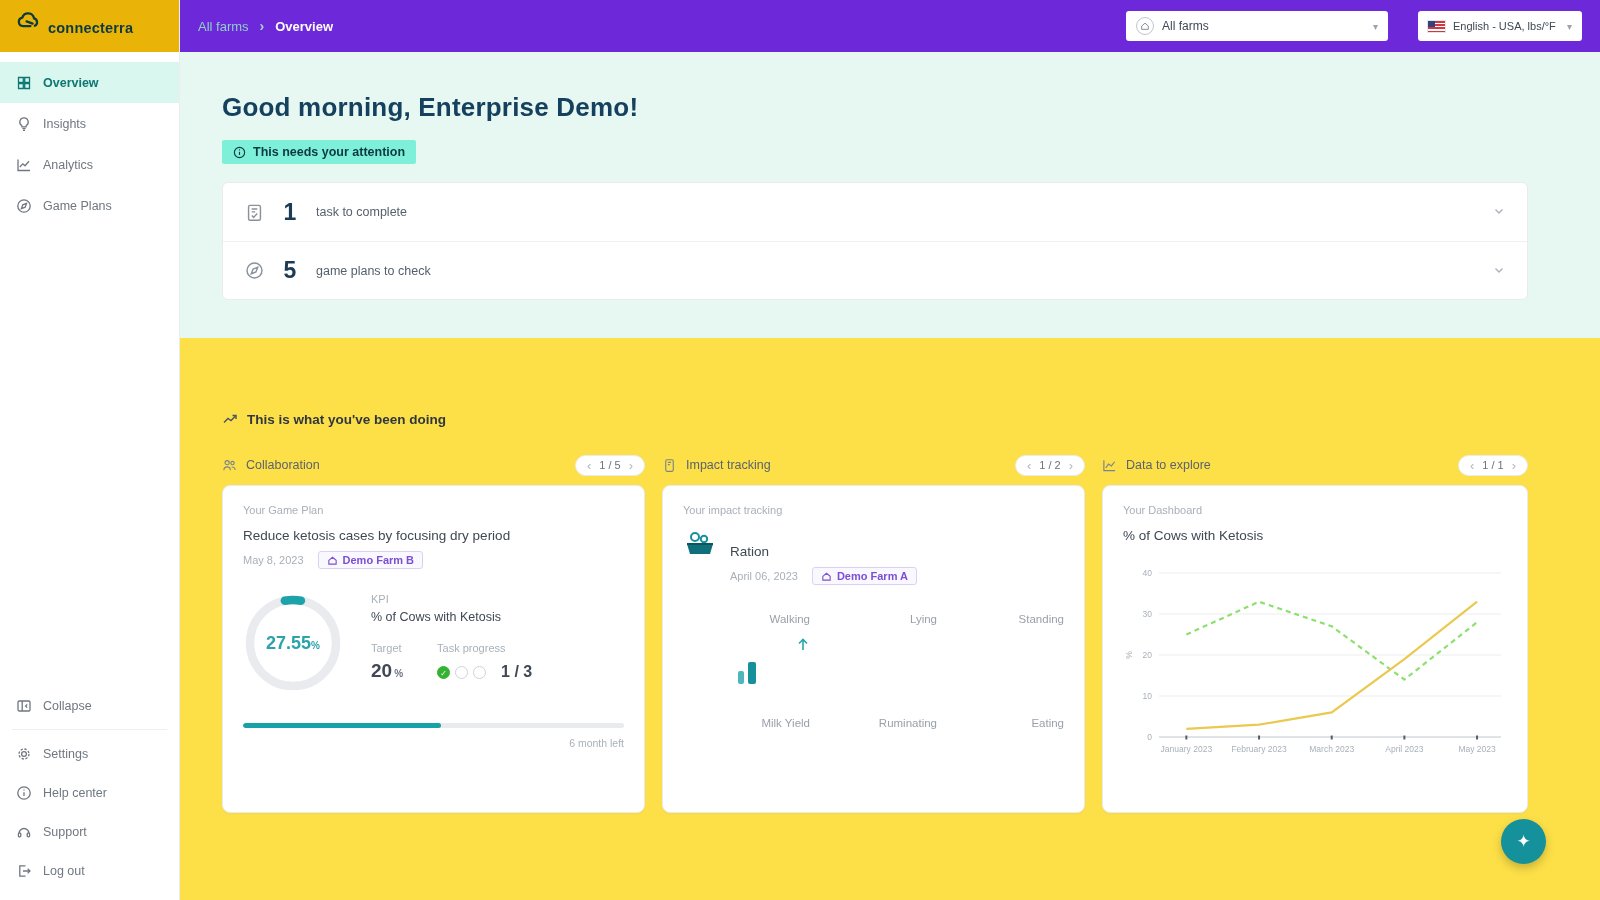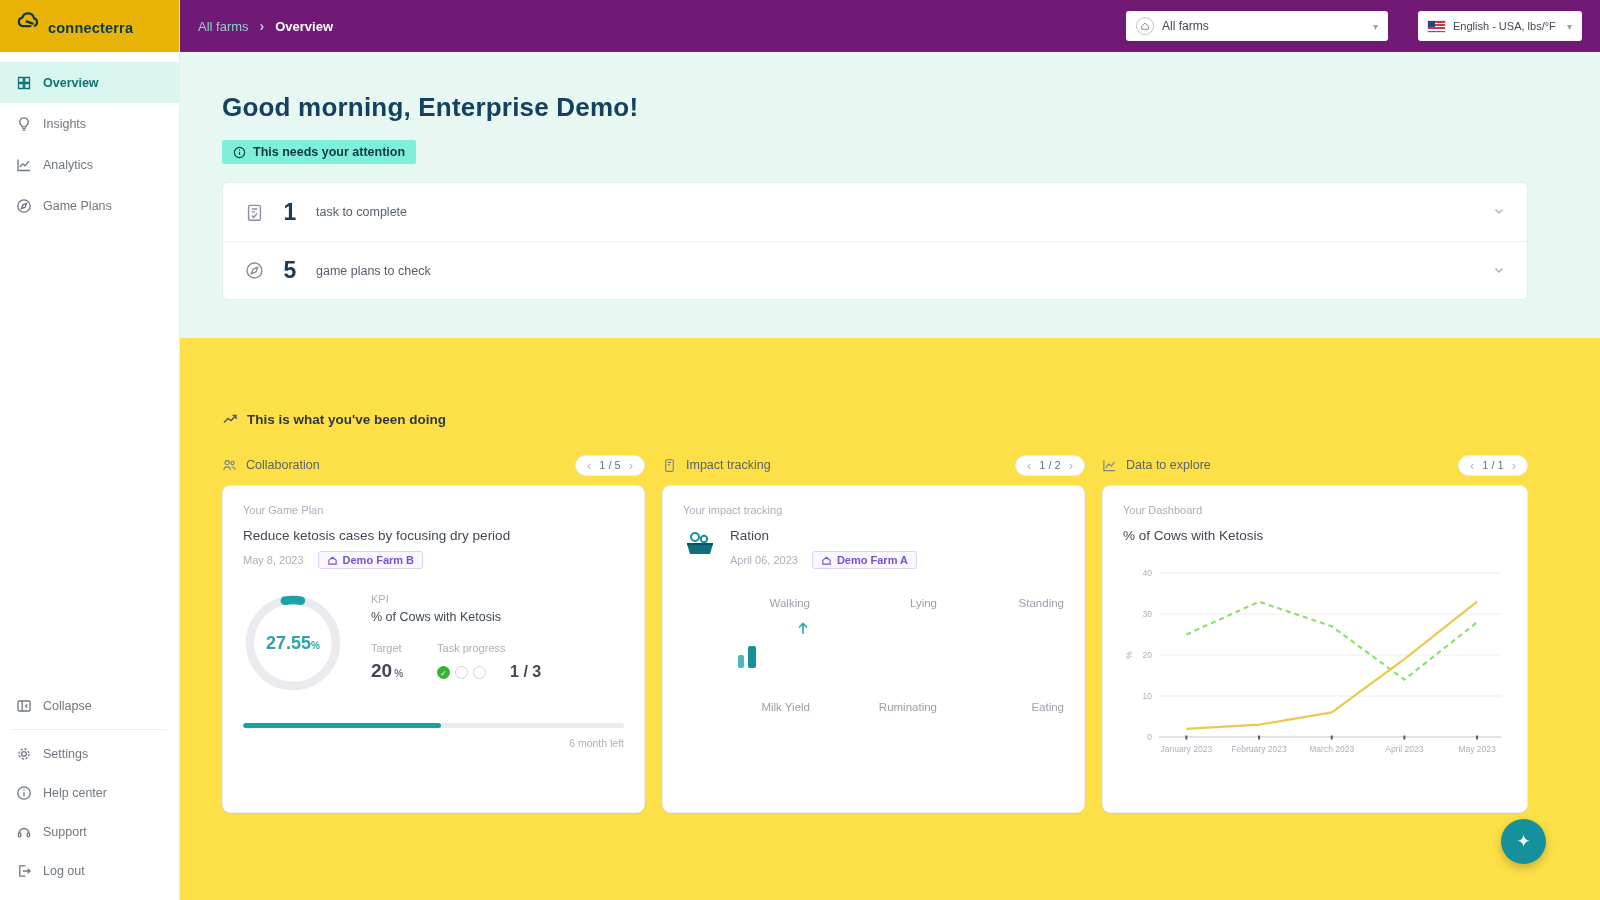--- a/index.html
+++ b/index.html
@@ -11,21 +11,21 @@
   .logo-name{font-weight:700;color:#0c3a40;font-size:14.5px;letter-spacing:.2px}
   .side-nav{padding-top:10px}
   .nav-item{display:flex;align-items:center;gap:11px;height:41px;padding:0 16px;color:#6f7780;font-size:12.5px;cursor:pointer}
   .nav-item.active{background:#d9f6ef;color:#0e7673;font-weight:700}
   .nav-item svg{width:16px;height:16px;flex:0 0 16px}
   .side-footer{position:absolute;bottom:10px;left:0;right:0}
   .side-footer .nav-item{height:39px}
   .divider{height:1px;background:#efefef;margin:4px 12px}
 
   
-  .topbar{position:absolute;left:180px;top:0;right:0;height:52px;background:#701a75;display:flex;align-items:center;padding:0 18px;z-index:2}
+  .topbar{position:absolute;left:180px;top:0;right:0;height:52px;background:#6d28d9;display:flex;align-items:center;padding:0 18px;z-index:2}
   .breadcrumb{display:flex;align-items:center;gap:11px;font-size:13px}
   .crumb-parent{color:#8fd1c8;cursor:pointer}
   .crumb-sep{color:#9fd8d0;font-size:14px;font-weight:700}
   .crumb-current{color:#fff;font-weight:700}
   .topbar-right{margin-left:auto;display:flex;gap:30px;align-items:center}
   .select{background:#fff;border-radius:3px;height:30px;display:flex;align-items:center;padding:0 10px;gap:8px;font-size:12px;color:#3f4854;cursor:pointer}
   .farm-select{width:262px}
   .lang-select{width:164px;font-size:11px}
   .select .chev{margin-left:auto;color:#9ca3af;font-size:10px}
   .circle-ic{width:18px;height:18px;border:1px solid #c0c6cd;border-radius:50%;display:flex;align-items:center;justify-content:center;color:#8a919b;flex:0 0 18px}
@@ -69,21 +69,21 @@
   .gauge-val .unit{font-size:10px;font-weight:700;margin-top:5px}
   .kpi-info .kpi-name{font-size:12.5px;color:#3f4854;margin-top:5px}
   .stat-row{display:flex;gap:34px;margin-top:18px}
   .stat-label{font-size:11px;color:#a9b0b9}
   .stat-val{display:flex;align-items:baseline;gap:2px;margin-top:6px;font-size:19px;font-weight:700;color:#3f4854}
   .stat-val .unit{font-size:10px;color:#6b7280;font-weight:700}
   .dots{display:flex;align-items:center;gap:5px;margin-top:9px}
   .dot{width:13px;height:13px;border-radius:50%;border:1.5px solid #cfd4da;position:relative}
   .dot.done{background:#35b234;border-color:#35b234}
   .dot.done::after{content:"✓";position:absolute;inset:0;color:#fff;font-size:8px;line-height:13px;text-align:center}
-  .task-count{font-size:16px;font-weight:700;color:#3f4854;margin-left:19px}
+  .task-count{font-size:16px;font-weight:700;color:#3f4854;margin-left:10px}
   .progress-track{margin-top:30px;height:5px;background:#e9ebee;border-radius:3px;overflow:hidden}
   .progress-fill{height:100%;background:#17a2a8;border-radius:3px;width:0}
   .time-left{text-align:right;font-size:10.5px;color:#a9b0b9;margin-top:9px}
 
   
   .impact-head{display:flex;gap:13px;margin-top:12px;align-items:flex-start}
   .impact-head .ration-ic{flex:0 0 34px}
   .metric-grid{display:grid;grid-template-columns:1fr 1fr 1fr;margin-top:28px}
   .metric-cell{height:104px;text-align:right;font-size:11.5px;color:#9aa1aa}
   .metric-cell .up-arrow{margin-top:12px;color:#2aa7ad}
@@ -346,21 +346,21 @@
         <div class="card">
           <div class="small-label">Your impact tracking</div>
           <div class="impact-head">
             <svg class="ration-ic" width="34" height="30" viewBox="0 0 34 30" fill="none">
               <circle cx="12" cy="9" r="4" stroke="#16909a" stroke-width="2"></circle>
               <circle cx="21" cy="11" r="3.2" stroke="#16909a" stroke-width="2"></circle>
               <path d="M4 16h26l-3 10H7z" fill="#0f6f7b"></path>
               <path d="M4 16h26" stroke="#0b565f" stroke-width="2"></path>
             </svg>
             <div>
-              <div class="card-title" style="margin-top:0">Ration</div>
+              <div class="card-title" style="margin-top:16px">Ration</div>
               <div class="meta-row">
                 <span class="date">April 06, 2023</span>
                 <span class="farm-badge">
                   <svg viewBox="0 0 12 12" fill="none" stroke="currentColor" stroke-width="1.2">
                       <path d="M2 5.8 6 2.5l4 3.3V10H2z"></path>
                     </svg>
                   <span>Demo Farm A</span>
                 </span>
               </div>
             </div>

